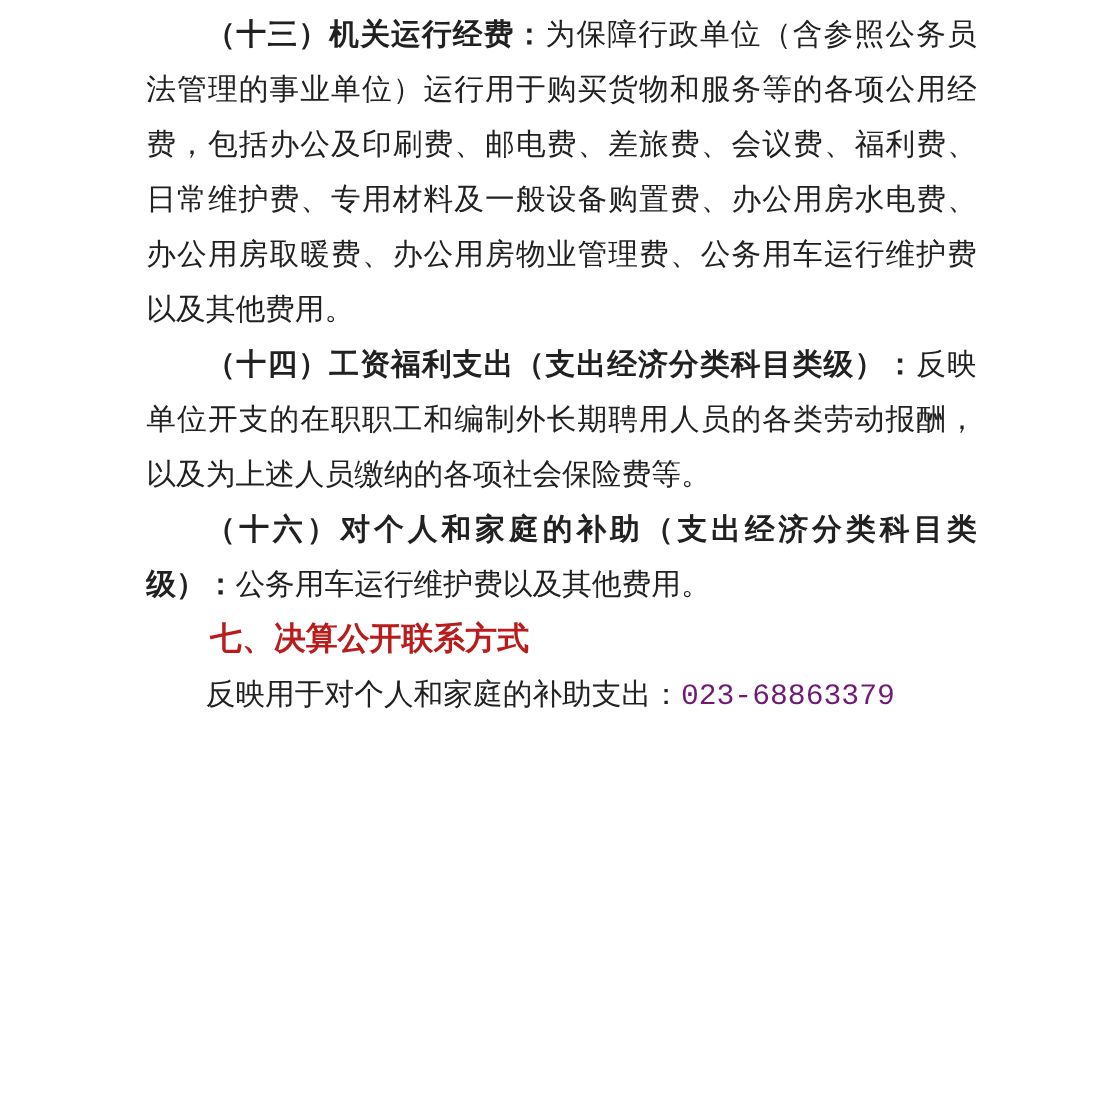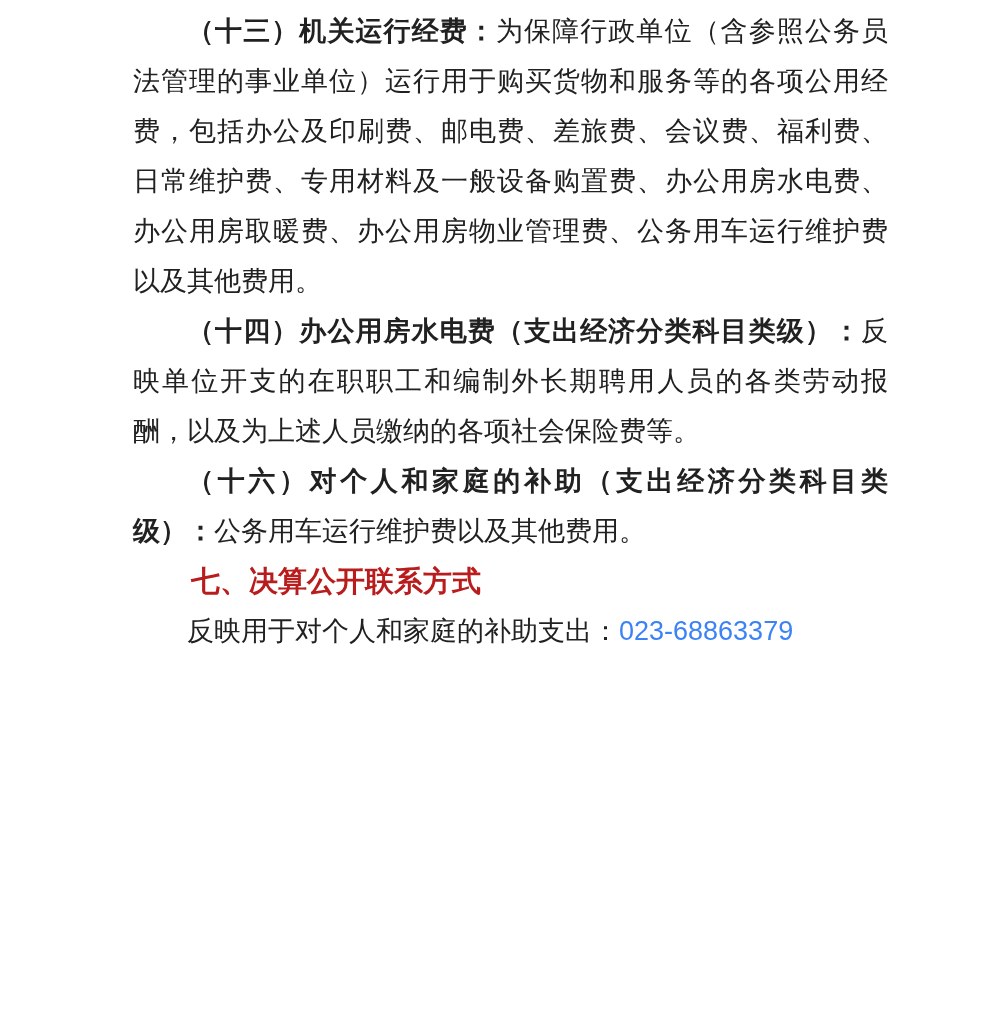--- a/index.html
+++ b/index.html
@@ -39,28 +39,28 @@
     text-indent: 2em;
     font-weight: bold;
     color: #b91c1c;
     text-align: left;
     font-family: "Liberation Sans", "DejaVu Sans", sans-serif;
   }
   .contact {
     text-align: left;
   }
   .phone {
-    font-family: Liberation Sans, sans-serif;
-    color: #3b82f6;
+    font-family: Liberation Mono, monospace;
+    color: #701a75;
   }
 </style>
 </head>
 <body>
 
 <main class="page">
   <div id="doc-content">
       <p class="para"><b class="lead">（十三）机关运行经费：</b><span>为保障行政单位（含参照公务员法管理的事业单位）运行用于购买货物和服务等的各项公用经费，包括办公及印刷费、邮电费、差旅费、会议费、福利费、日常维护费、专用材料及一般设备购置费、办公用房水电费、办公用房取暖费、办公用房物业管理费、公务用车运行维护费以及其他费用。</span></p>
-      <p class="para"><b class="lead">（十四）办公用房水电费（支出经济分类科目类级）：</b><span>反映单位开支的在职职工和编制外长期聘用人员的各类劳动报酬，以及为上述人员缴纳的各项社会保险费等。</span></p>
+      <p class="para"><b class="lead">（十四）工资福利支出（支出经济分类科目类级）：</b><span>反映单位开支的在职职工和编制外长期聘用人员的各类劳动报酬，以及为上述人员缴纳的各项社会保险费等。</span></p>
       <p class="para"><b class="lead">（十六）对个人和家庭的补助（支出经济分类科目类级）：</b><span>公务用车运行维护费以及其他费用。</span></p>
       <h2 class="heading">七、决算公开联系方式</h2>
       <p class="para contact"><span>反映用于对个人和家庭的补助支出：</span><span class="phone">023-68863379</span></p>
     </div>
 </main>
 
 </body></html>

